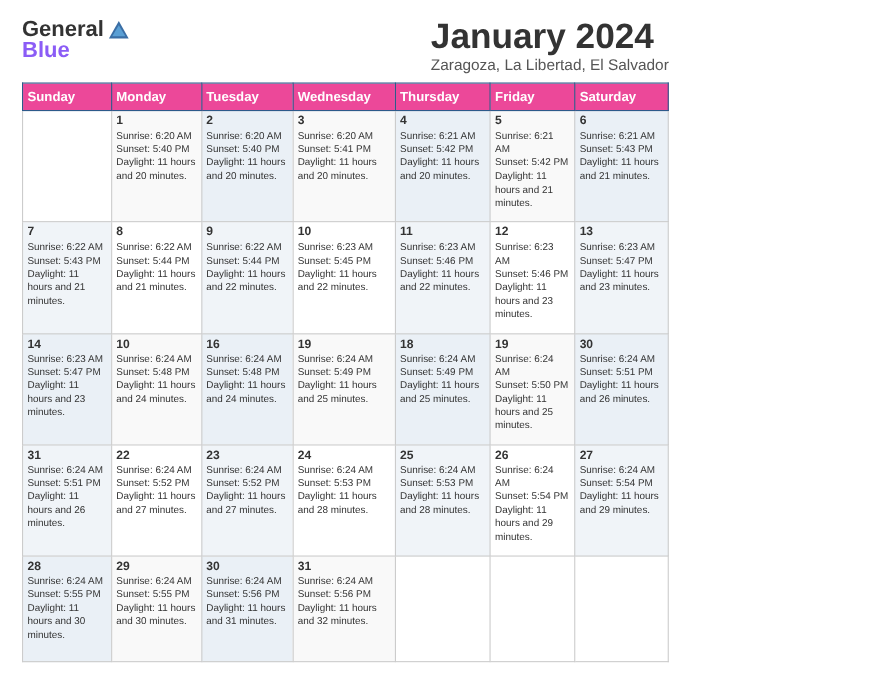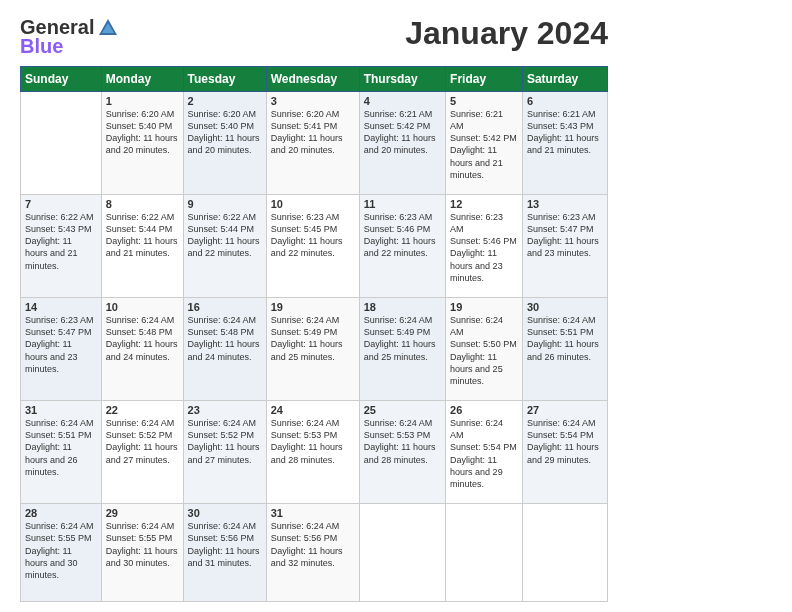--- a/index.html
+++ b/index.html
@@ -44,21 +44,21 @@
     .subtitle {
       font-size: 14px;
       color: #555;
     }
     .calendar {
       width: 100%;
       border-collapse: collapse;
       flex: 1;
     }
     .calendar thead tr th {
-      background-color: #15803d;
+      background-color: #ec4899;
       color: #fff;
       font-size: 12px;
       font-weight: bold;
       padding: 5px 4px;
       text-align: left;
       border: 1px solid #2d5a8a;
     }
     .calendar tbody tr td {
       border: 1px solid #ccc;
       vertical-align: top;
@@ -104,20 +104,21 @@
         <span style="font-size:20px;font-weight:bold;color:#333;">General</span>
         <svg width="22" height="22" viewBox="0 0 22 22" style="margin:0 1px;">
           <polygon points="11,2 20,18 2,18" fill="#3a6ea5"></polygon>
           <polygon points="11,6 17,16 5,16" fill="#5a9fd4"></polygon>
         </svg>
       </div>
       <span style="font-size:20px;font-weight:bold;color:#8b5cf6;margin-top:-4px;">Blue</span>
     </div>
     <div class="title-section">
       <div class="month-title">January 2024</div>
+      <div class="subtitle">Zaragoza, La Libertad, El Salvador</div>
     </div>
   </div>
 
   <table class="calendar">
     <thead>
       <tr>
         <th>Sunday</th>
         <th>Monday</th>
         <th>Tuesday</th>
         <th>Wednesday</th>

